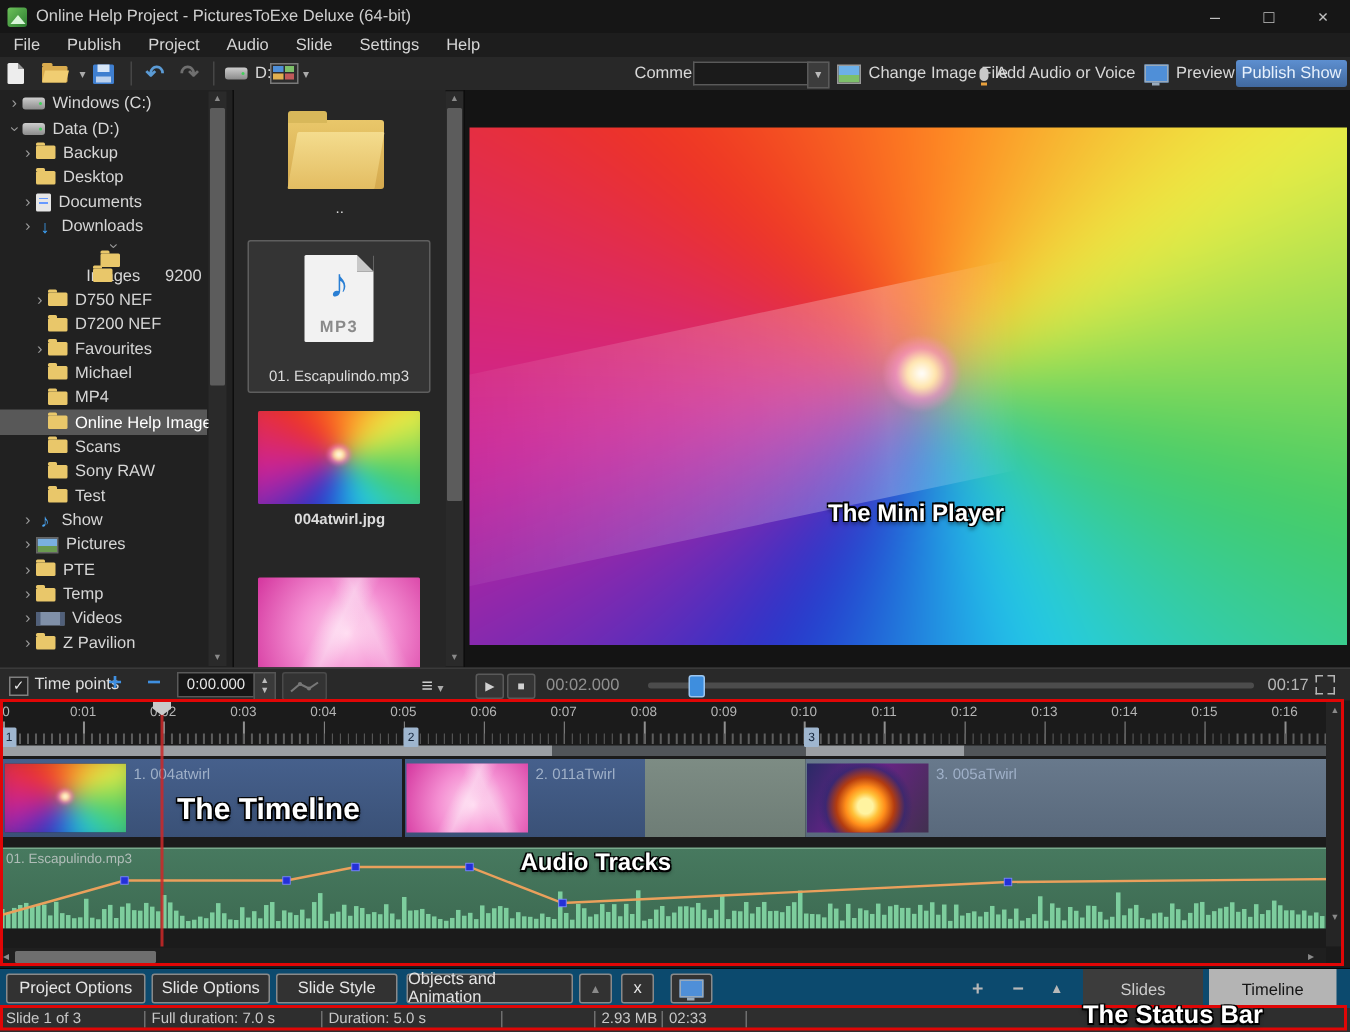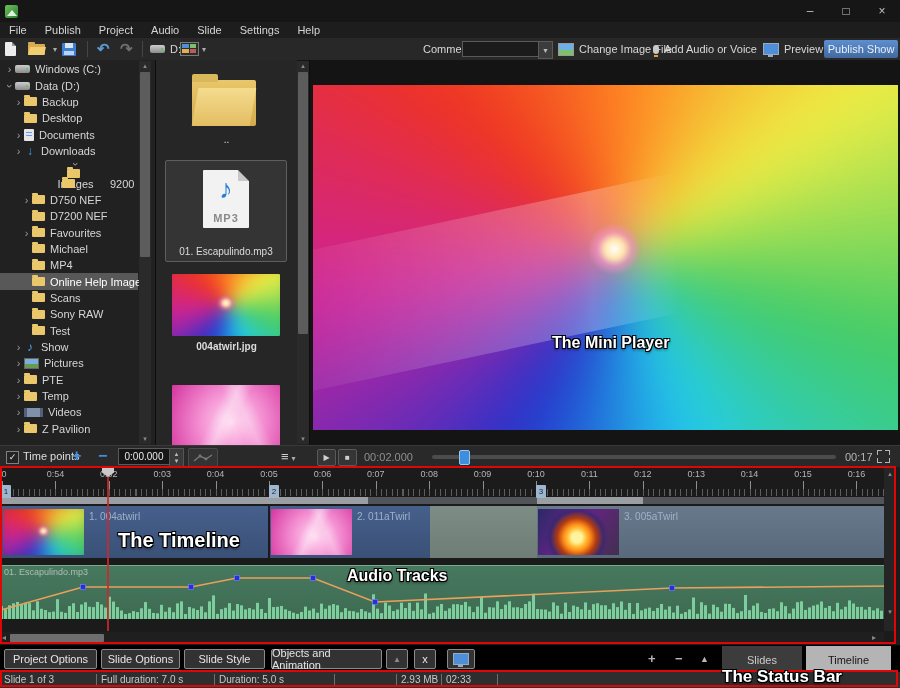--- a/index.html
+++ b/index.html
@@ -167,39 +167,40 @@
       clip-path:polygon(0 0,100% 0,100% 55%,50% 100%,0 55%);}
   #tl-hscroll{position:absolute;left:0;top:165px;width:884px;height:12px;background:#1f1f1f;}
   #tl-hthumb{position:absolute;left:10px;top:2px;width:94px;height:8px;background:#6e6e6e;border-radius:1px;}
   .hs-arrow{position:absolute;top:1px;color:#8a8a8a;font-size:8px;line-height:10px;}
   #tl-vscroll{position:absolute;left:884px;top:0;width:12px;height:164px;background:#252525;}
   
   .red-rect{position:absolute;border:2px solid #e00606;pointer-events:none;z-index:50;}
   .annot-text{position:absolute;font-weight:bold;color:#fff;z-index:60;pointer-events:none;
       text-shadow:-1px -1px 0 #000,1px -1px 0 #000,-1px 1px 0 #000,1px 1px 0 #000,0 2px 3px rgba(0,0,0,.65);}
   
-  #bottombar{left:0;top:645px;width:900px;height:27px;background:#000000;border-top:1px solid #060606;}
+  #bottombar{left:0;top:645px;width:900px;height:27px;background:#0c4a6e;border-top:1px solid #060606;}
   .bb-btn{position:absolute;top:3px;height:20px;background:#323232;border:1px solid #8a8a8a;border-radius:2px;
       color:#e5e5e5;font-size:11px;display:flex;align-items:center;justify-content:center;box-sizing:border-box;}
   .bb-mini{position:absolute;top:5px;font-size:13px;color:#b8b8b8;font-weight:bold;}
   .tab{position:absolute;top:0;height:27px;display:flex;align-items:center;justify-content:center;font-size:11px;}
   .tab.inactive{background:#3c3c3c;color:#cccccc;}
   .tab.active{background:#b4b4b4;color:#151515;}
   
   #statusbar{left:0;top:672px;width:900px;height:16px;background:#2e2e2e;font-size:10px;color:#c8c8c8;}
   .st-seg{position:absolute;top:2px;white-space:nowrap;}
   .st-sep{position:absolute;top:2px;width:1px;height:11px;background:#6f6f6f;}
 </style>
 </head>
 <body>
 
 <div id="app">
 
   <div id="titlebar" class="abs">
     <div id="appicon"></div>
+    <span id="wintitle">Online Help Project - PicturesToExe Deluxe (64-bit)</span>
     <div id="winbtns">
       <span class="winbtn">–</span>
       <span class="winbtn">□</span>
       <span class="winbtn">×</span>
     </div>
   </div>
 
   <div id="menubar" class="abs">
       <span class="menu-item">File</span>
       <span class="menu-item">Publish</span>
@@ -442,21 +443,21 @@
     <span id="elapsed">00:02.000</span>
     <div id="slider-track"></div>
     <div id="slider-thumb"></div>
     <span id="total-time">00:17</span>
     <span id="fs-icon"></span>
   </div>
 
   <div id="tl" class="abs">
     <div id="rlabels">
         <span class="rlabel" style="left: -10px;">0</span>
-        <span class="rlabel" style="left: 41.4px;">0:54</span>
+        <span class="rlabel" style="left: 41.4px;">0:01</span>
         <span class="rlabel" style="left: 94.8px;">0:02</span>
         <span class="rlabel" style="left: 148.2px;">0:03</span>
         <span class="rlabel" style="left: 201.6px;">0:04</span>
         <span class="rlabel" style="left: 255px;">0:05</span>
         <span class="rlabel" style="left: 308.4px;">0:06</span>
         <span class="rlabel" style="left: 361.8px;">0:07</span>
         <span class="rlabel" style="left: 415.2px;">0:08</span>
         <span class="rlabel" style="left: 468.6px;">0:09</span>
         <span class="rlabel" style="left: 522px;">0:10</span>
         <span class="rlabel" style="left: 575.4px;">0:11</span>

